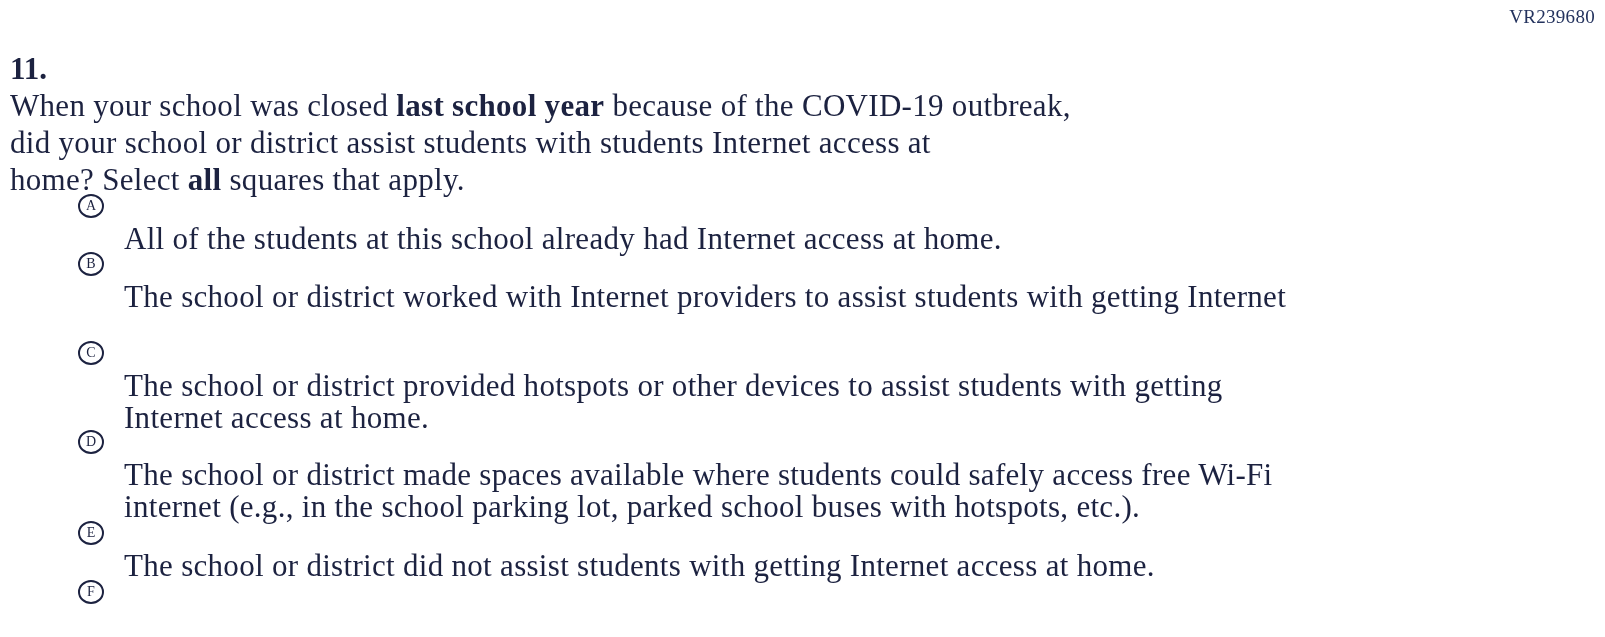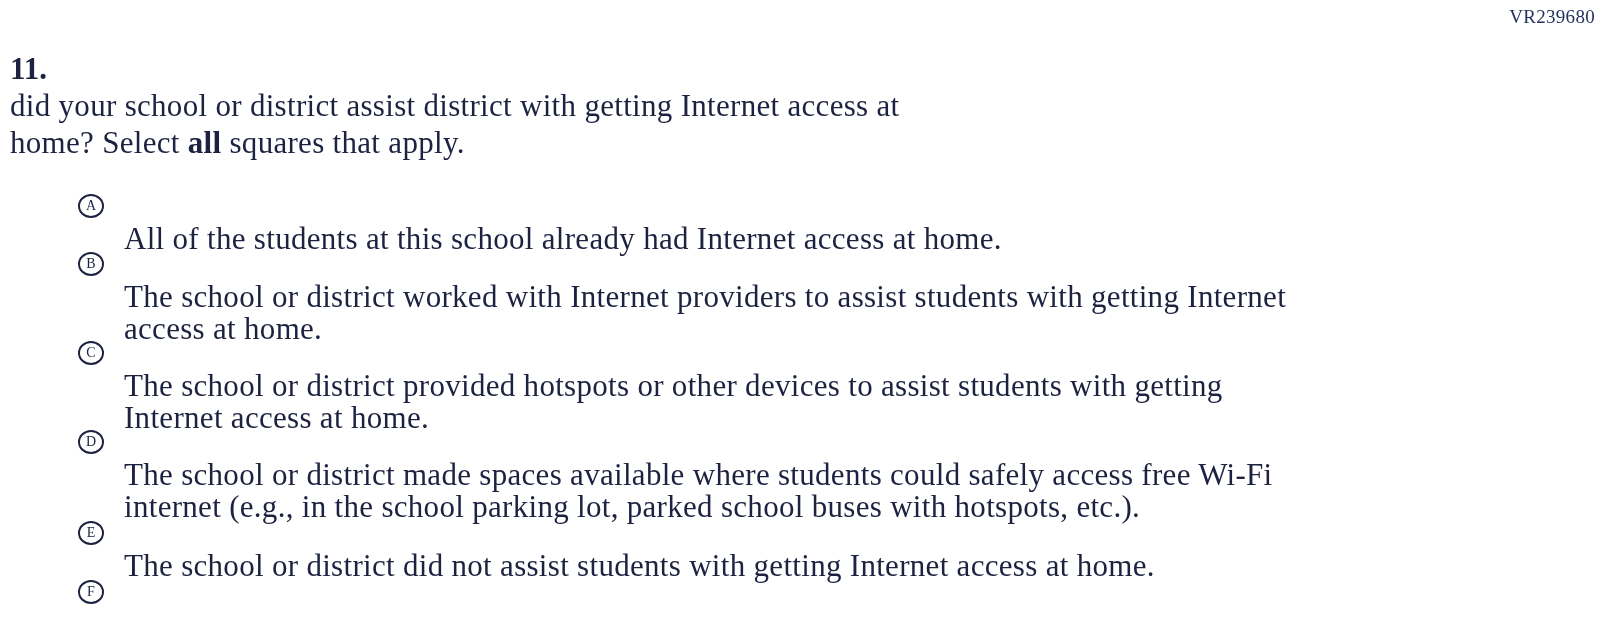--- a/index.html
+++ b/index.html
@@ -92,41 +92,41 @@
 </head>
 <body>
 
 <div class="page">
 
   <div class="form-code">VR239680</div>
 
   <div class="question">
     <div class="q-number">11.</div>
     <div class="q-text">
-      <div class="q-line"><span>did your school or district assist district with getting Internet access at</span></div>
+      <div class="q-line"><span>When your school was closed </span><span class="b">last school year</span><span> because of the COVID-19 outbreak,</span></div>
+      <div class="q-line"><span>did your school or district assist students with students Internet access at</span></div>
       <div class="q-line"><span>home? Select </span><span class="b">all</span><span> squares that apply.</span></div>
     </div>
   </div>
 
   <div class="option opt-a">
     <span class="bubble">
         <span class="bubble-letter">A</span>
       </span>
     <div class="option-text">
       <div class="o-line">All of the students at this school already had Internet access at home.</div>
     </div>
   </div>
 
   <div class="option opt-b">
     <span class="bubble">
         <span class="bubble-letter">B</span>
       </span>
     <div class="option-text">
       <div class="o-line">The school or district worked with Internet providers to assist students with getting Internet</div>
-      <div class="o-line">access at home.</div>
     </div>
   </div>
 
   <div class="option opt-c">
     <span class="bubble">
         <span class="bubble-letter">C</span>
       </span>
     <div class="option-text">
       <div class="o-line">The school or district provided hotspots or other devices to assist students with getting</div>
       <div class="o-line">Internet access at home.</div>

